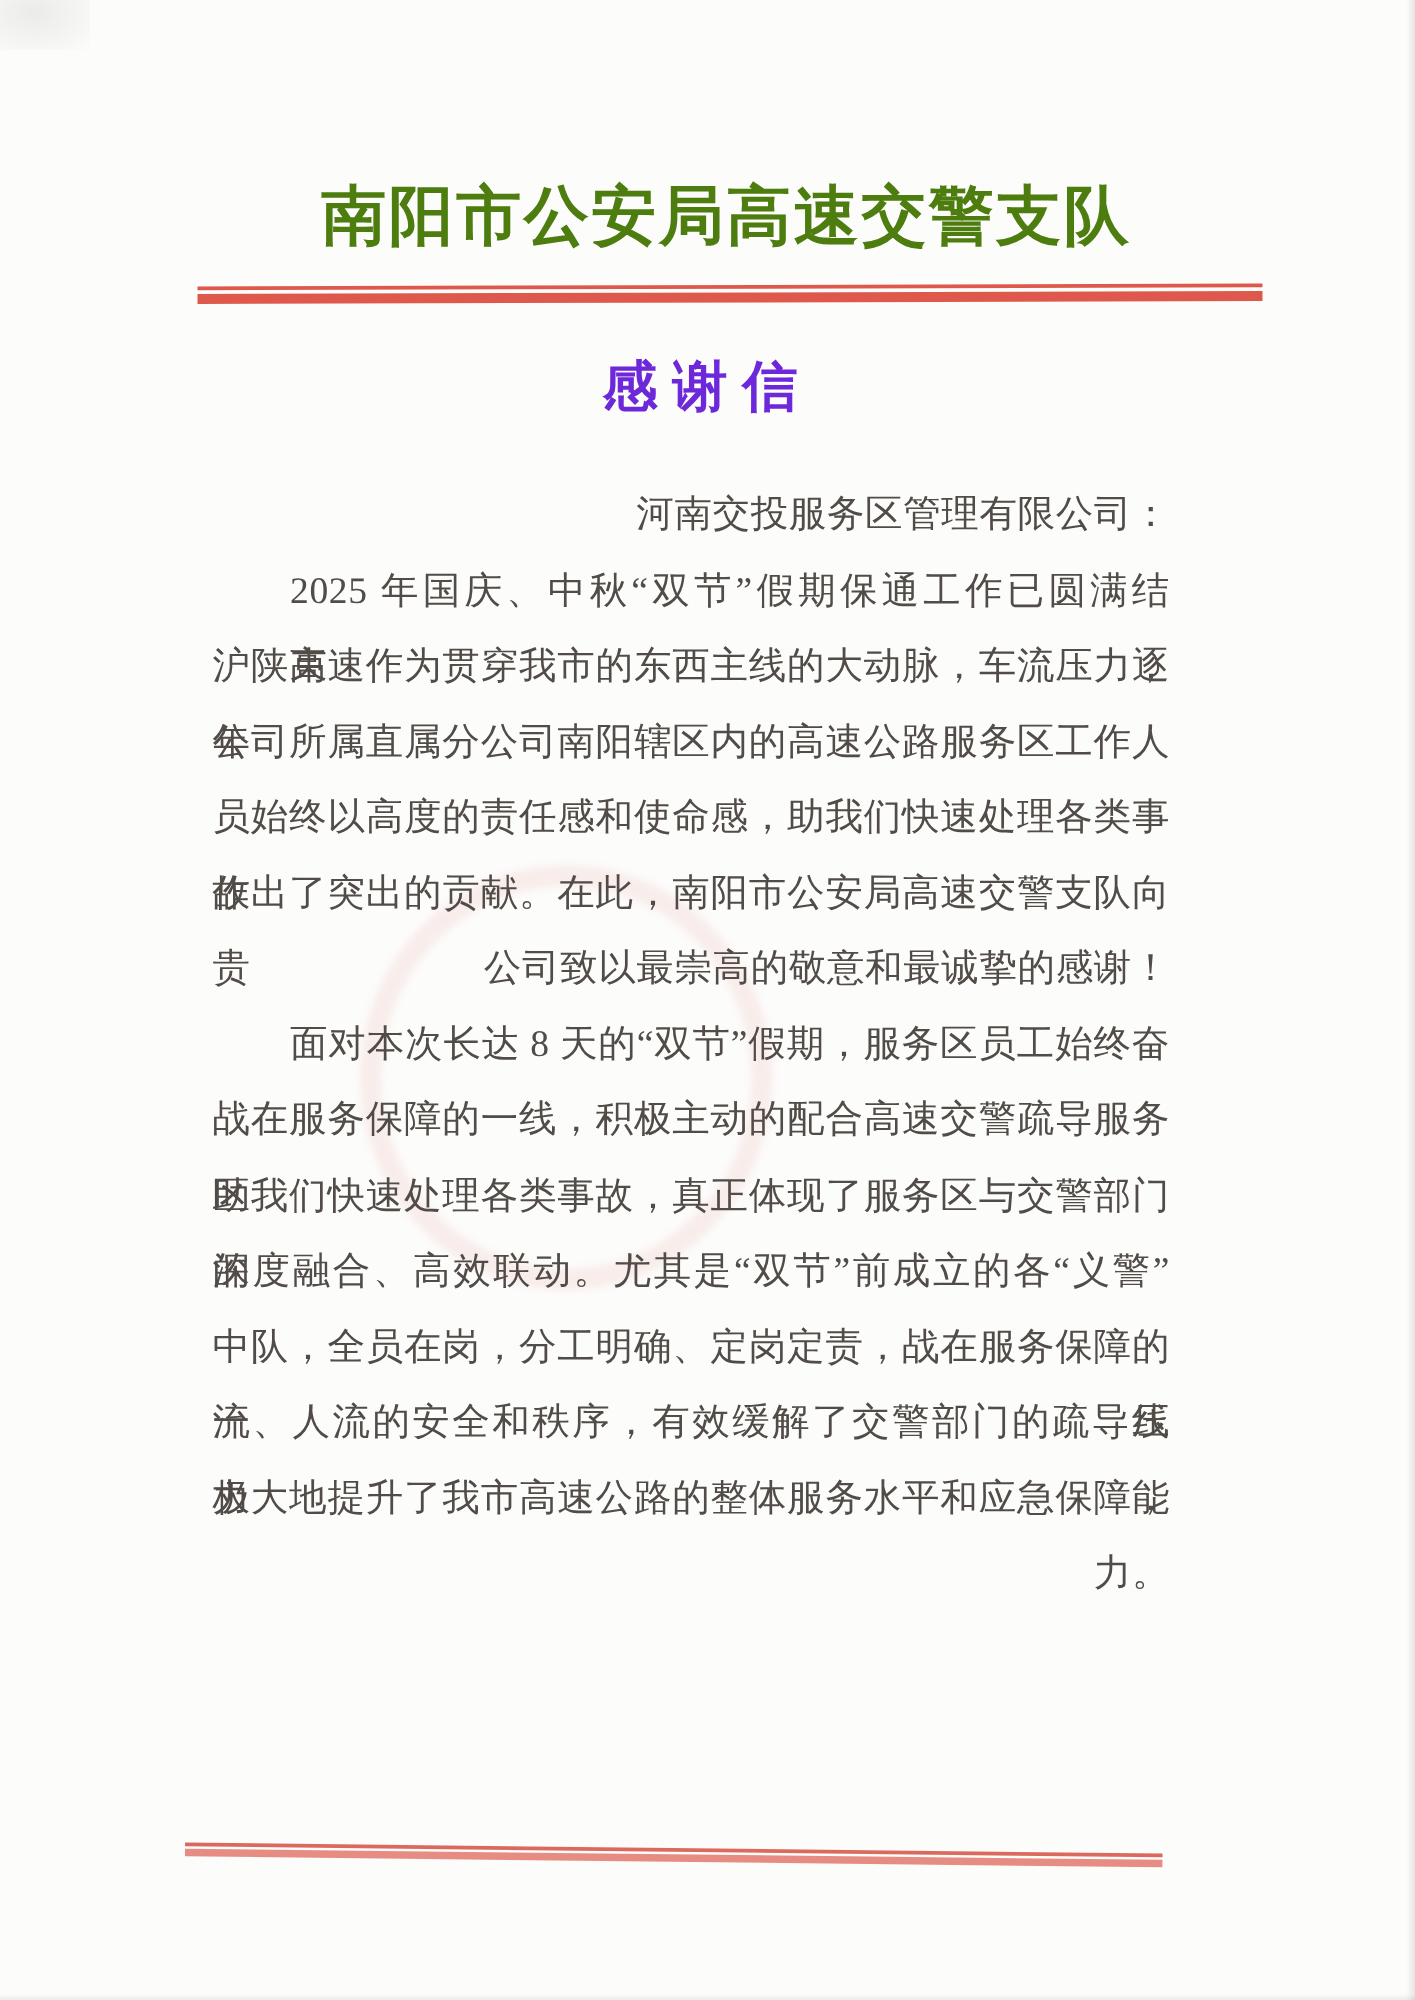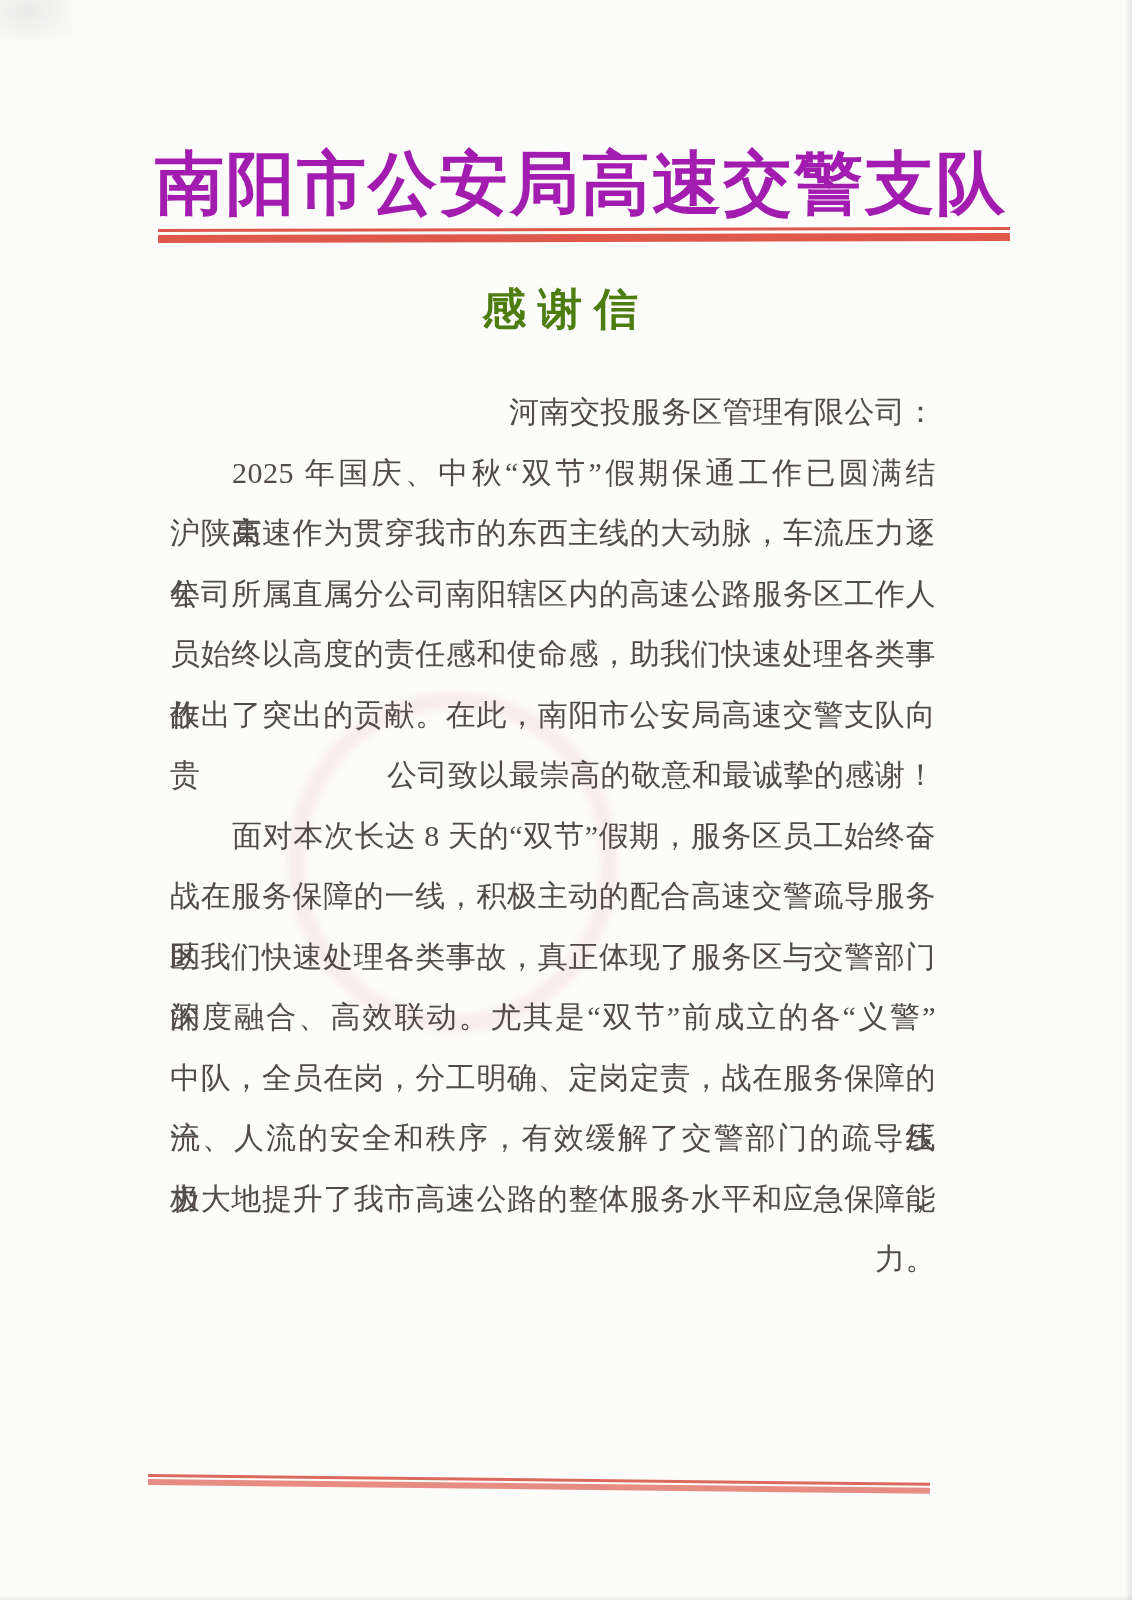--- a/index.html
+++ b/index.html
@@ -30,24 +30,24 @@
     background: linear-gradient(to top, rgba(120,120,120,0.12), rgba(120,120,120,0));
     pointer-events: none;
   }
 
   .letterhead {
     position: absolute;
     left: 0;
     top: 138px;
     width: 1132px;
     text-align: center;
-    font-size: 69px;
+    font-size: 52px;
     font-weight: bold;
     letter-spacing: 2px;
-    color: #a21caf;
+    color: #4d7c0f;
     text-indent: 30px; 
     white-space: nowrap;
   }
 
   .header-rule {
     position: absolute;
     left: 158px;
     top: 228px;
     width: 852px;
     transform: rotate(-0.15deg);
@@ -57,21 +57,21 @@
 
   .doc-title {
     position: absolute;
     left: 0;
     top: 280px;
     width: 1132px;
     text-align: center;
     font-size: 44px;
     font-weight: bold;
     letter-spacing: 12px;
-    color: #4d7c0f;
+    color: #6d28d9;
     text-indent: 0;
   }
 
   .seal-ghost {
     position: absolute;
     left: 288px;
     top: 692px;
     width: 296px;
     height: 306px;
     border: 17px solid rgba(221,116,106,0.11);

